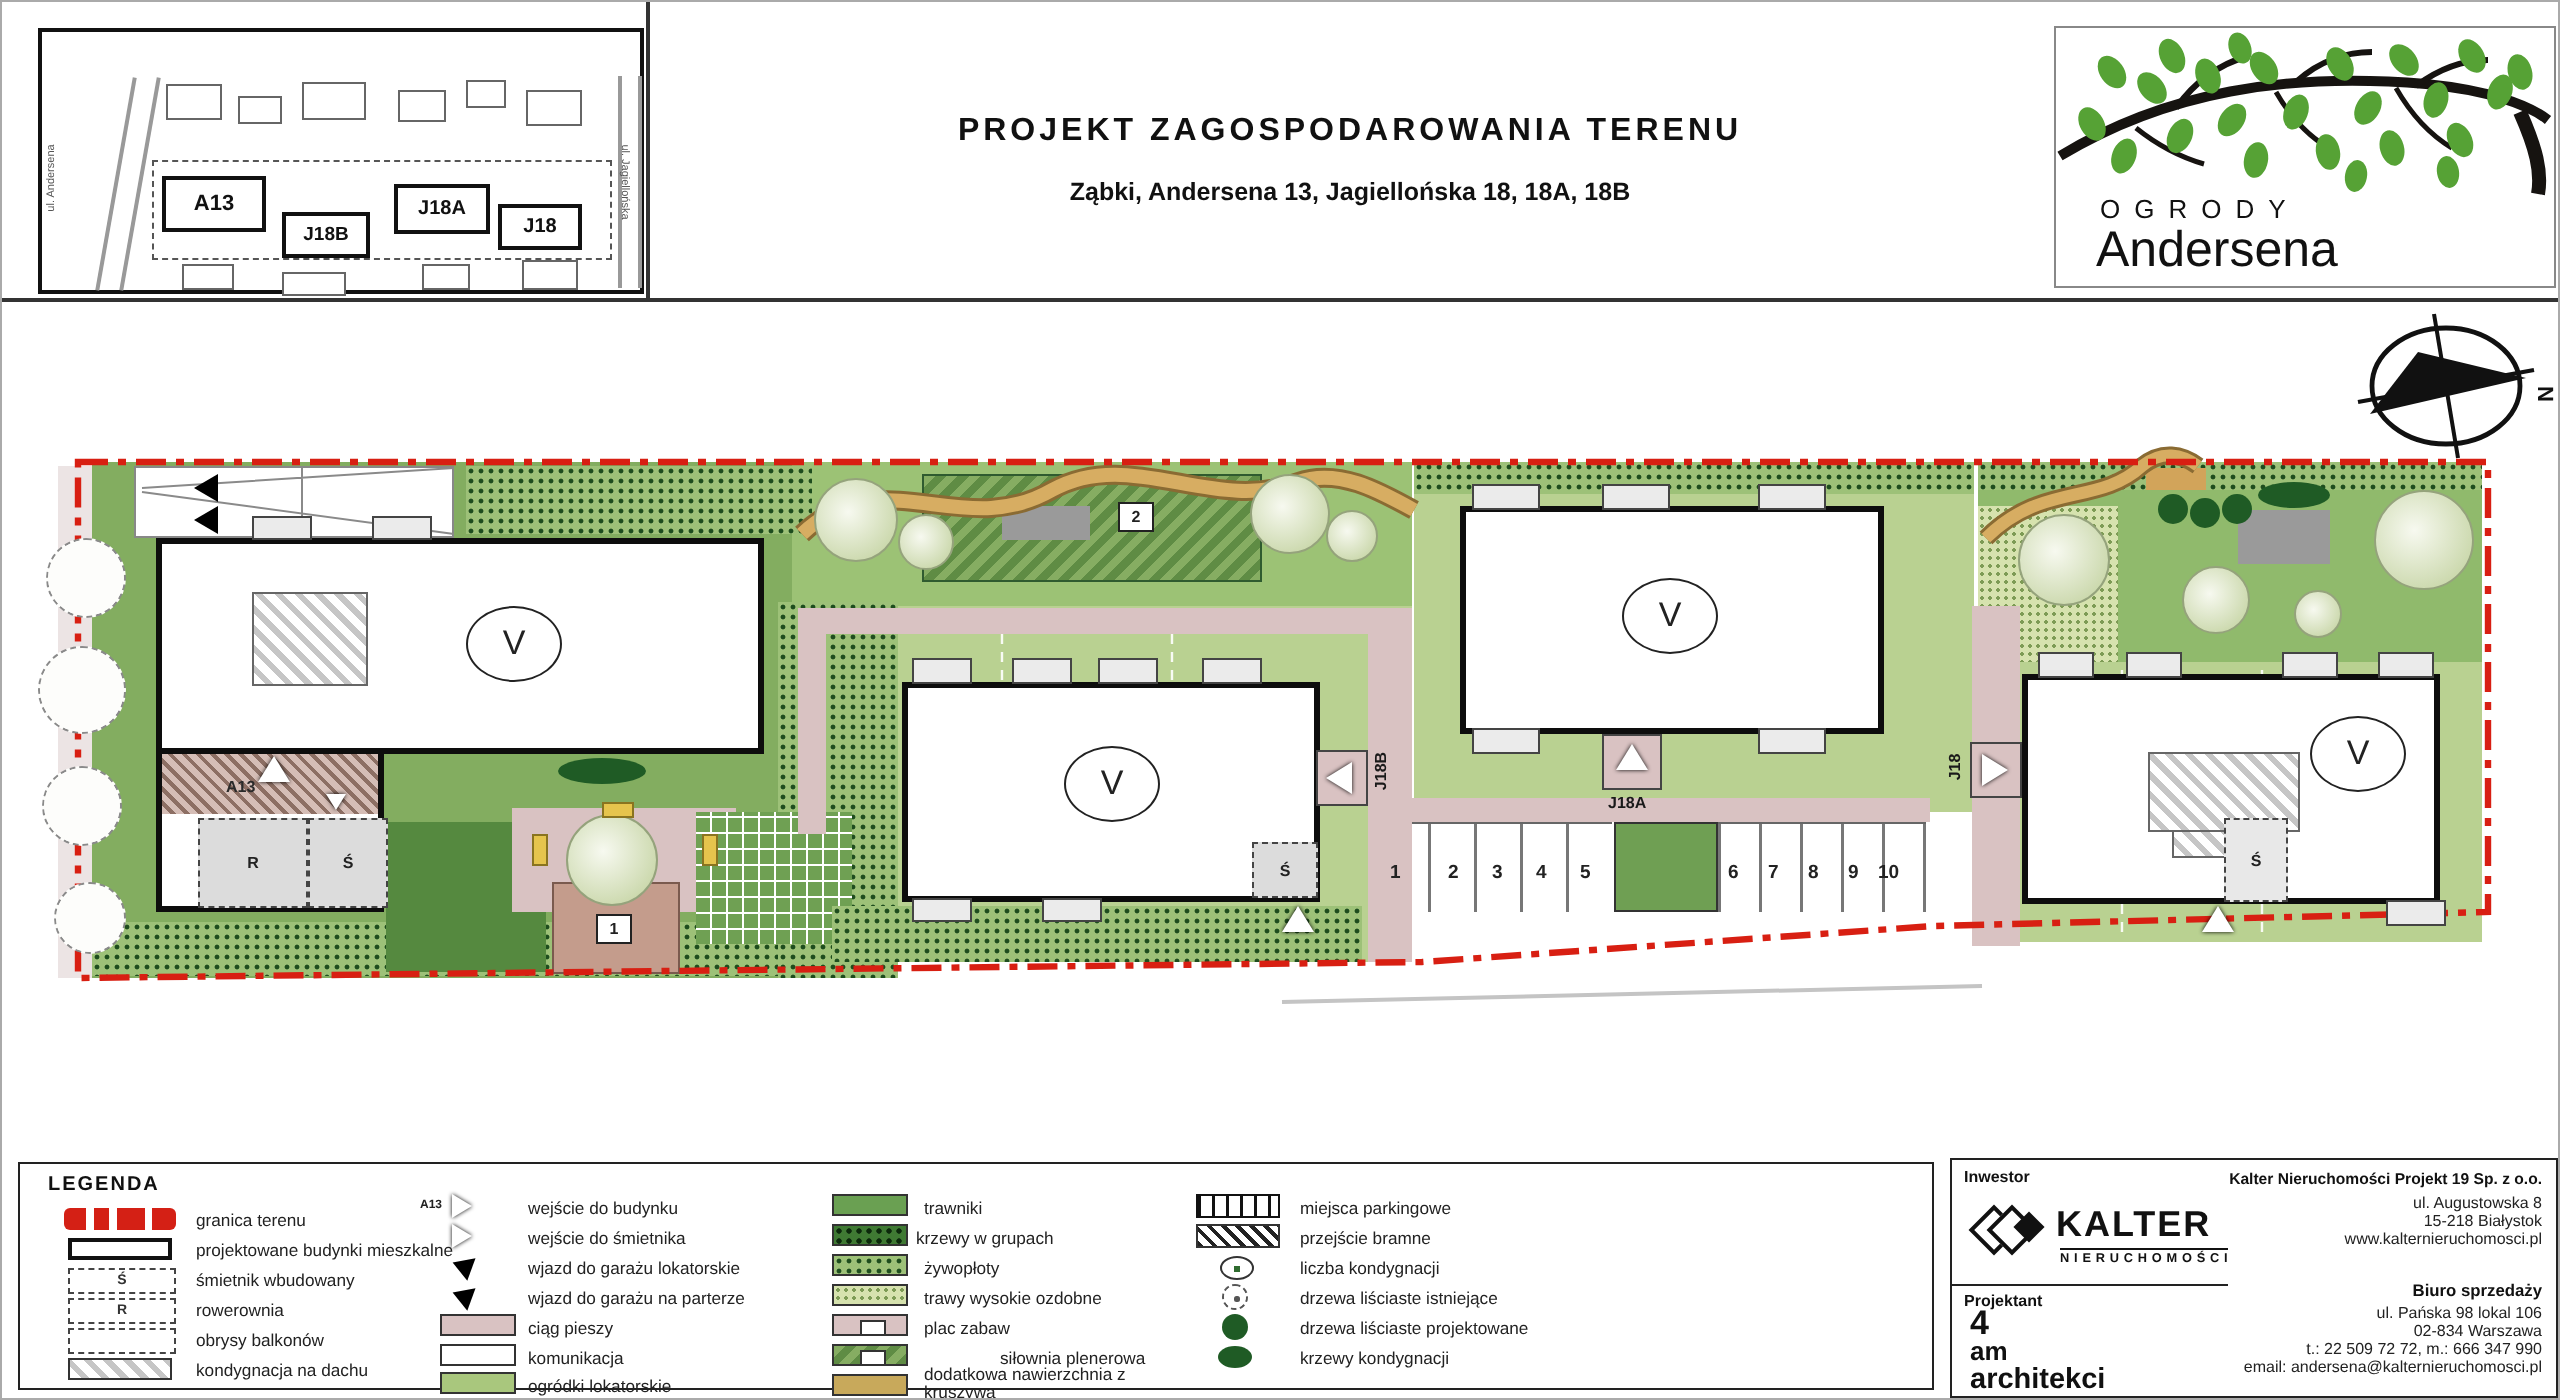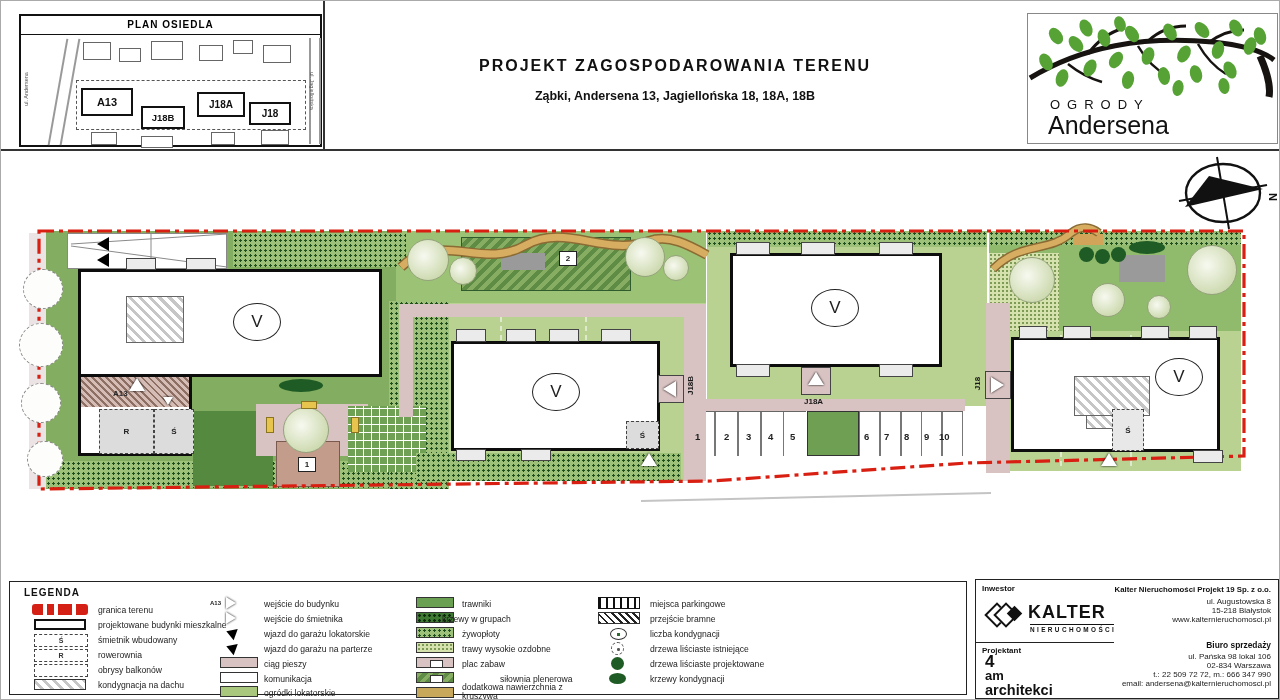--- a/index.html
+++ b/index.html
@@ -68,21 +68,20 @@
   .diam-o{position:absolute;width:14px;height:14px;border:2.4px solid #111;transform:rotate(45deg);background:#fff;}
   .diam-s{position:absolute;width:11px;height:11px;background:#111;transform:rotate(45deg);}
   .inf-line{font-size:8px;color:#222;line-height:9.5px;}
 </style>
 </head>
 <body>
 
 <div class="sheet">
 
   <div class="minimap">
-    <div class="mm-title">PLAN OSIEDLA</div>
     <div class="mm-road" style="left:36px;top:22px;height:108px;transform:rotate(10deg);"></div>
     <div class="mm-road" style="left:48px;top:22px;height:108px;transform:rotate(10deg);"></div>
     <div class="mm-road" style="left:288px;top:22px;height:106px;"></div>
     <div class="mm-road" style="left:298px;top:22px;height:106px;"></div>
     <div class="mm-street" style="left:-12px;top:70px;transform:rotate(-90deg);">ul. Andersena</div>
     <div class="mm-street" style="left:272px;top:72px;transform:rotate(90deg);">ul. Jagiellońska</div>
     <div class="mm-b" style="left:62px;top:26px;width:26px;height:16px;"></div>
     <div class="mm-b" style="left:98px;top:32px;width:20px;height:12px;"></div>
     <div class="mm-b" style="left:130px;top:25px;width:30px;height:17px;"></div>
     <div class="mm-b" style="left:178px;top:29px;width:22px;height:14px;"></div>
@@ -315,21 +314,21 @@
     <div class="sw pink" style="left:210px;top:75px;width:38px;height:11px;"></div>
     <div class="lg-lab" style="left:254px;top:77px;">ciąg pieszy</div>
     <div class="sw sw-blank" style="left:210px;top:90px;width:38px;height:11px;"></div>
     <div class="lg-lab" style="left:254px;top:92px;">komunikacja</div>
     <div class="sw" style="left:210px;top:104px;width:38px;height:11px;background:#a9c77d;"></div>
     <div class="lg-lab" style="left:254px;top:106px;">ogródki lokatorskie</div>
 
     <div class="sw" style="left:406px;top:15px;width:38px;height:11px;background:#6aa052;"></div>
     <div class="lg-lab" style="left:452px;top:17px;">trawniki</div>
     <div class="sw" style="left:406px;top:30px;width:38px;height:11px;background-color:#3f7a33;background-image:radial-gradient(#0c290c 1.2px,transparent 1.5px);background-size:5px 5px;"></div>
-    <div class="lg-lab" style="left:432px;top:32px;">krzewy w grupach</div>
+    <div class="lg-lab" style="left:448px;top:32px;">krzewy w grupach</div>
     <div class="sw dots" style="left:406px;top:45px;width:38px;height:11px;"></div>
     <div class="lg-lab" style="left:452px;top:47px;">żywopłoty</div>
     <div class="sw speck" style="left:406px;top:60px;width:38px;height:11px;"></div>
     <div class="lg-lab" style="left:452px;top:62px;">trawy wysokie ozdobne</div>
     <div class="sw pink" style="left:406px;top:75px;width:38px;height:11px;">
         <div style="position:absolute;left:13px;top:2px;width:11px;height:6px;background:#fff;border:1px solid #333;"></div>
       </div>
     <div class="lg-lab" style="left:452px;top:77px;">plac zabaw</div>
     <div class="sw hatchG" style="left:406px;top:90px;width:38px;height:11px;">
         <div style="position:absolute;left:13px;top:2px;width:11px;height:6px;background:#fff;border:1px solid #333;"></div>

